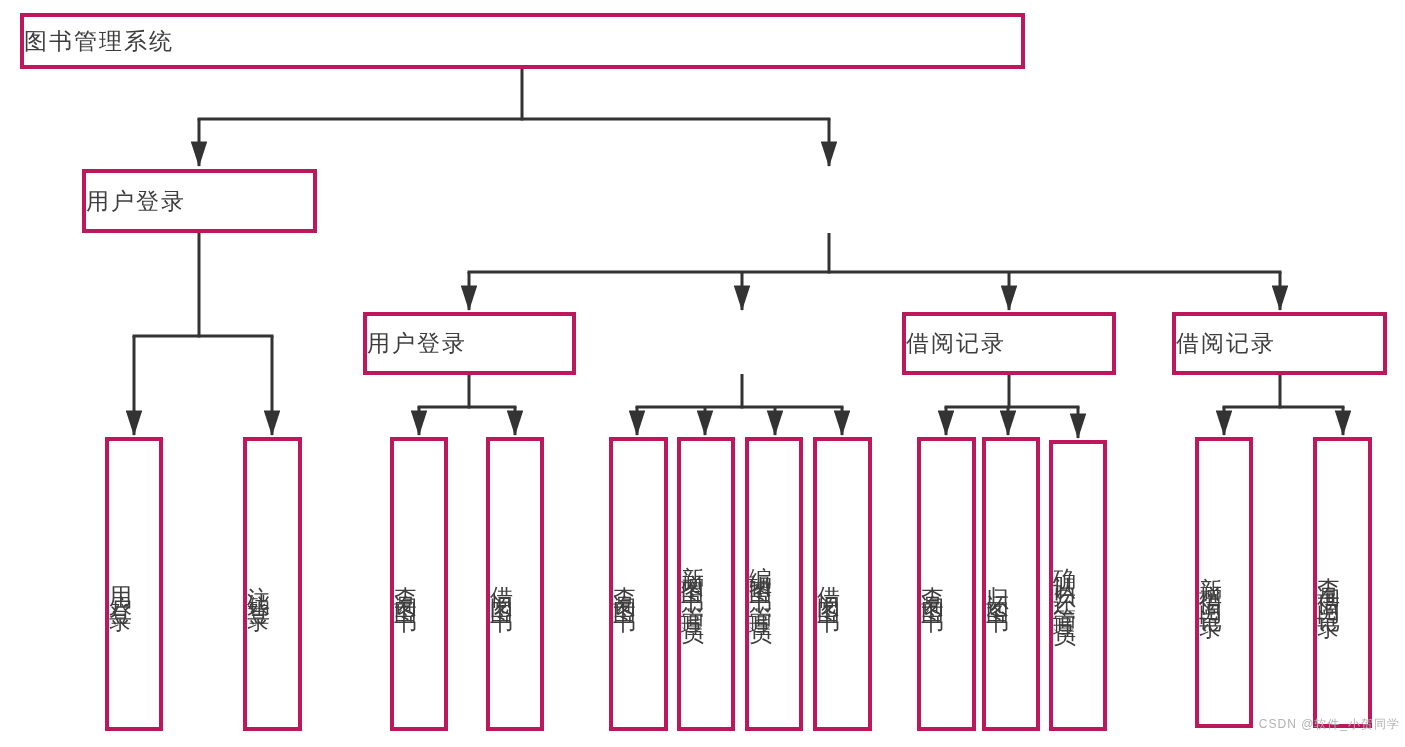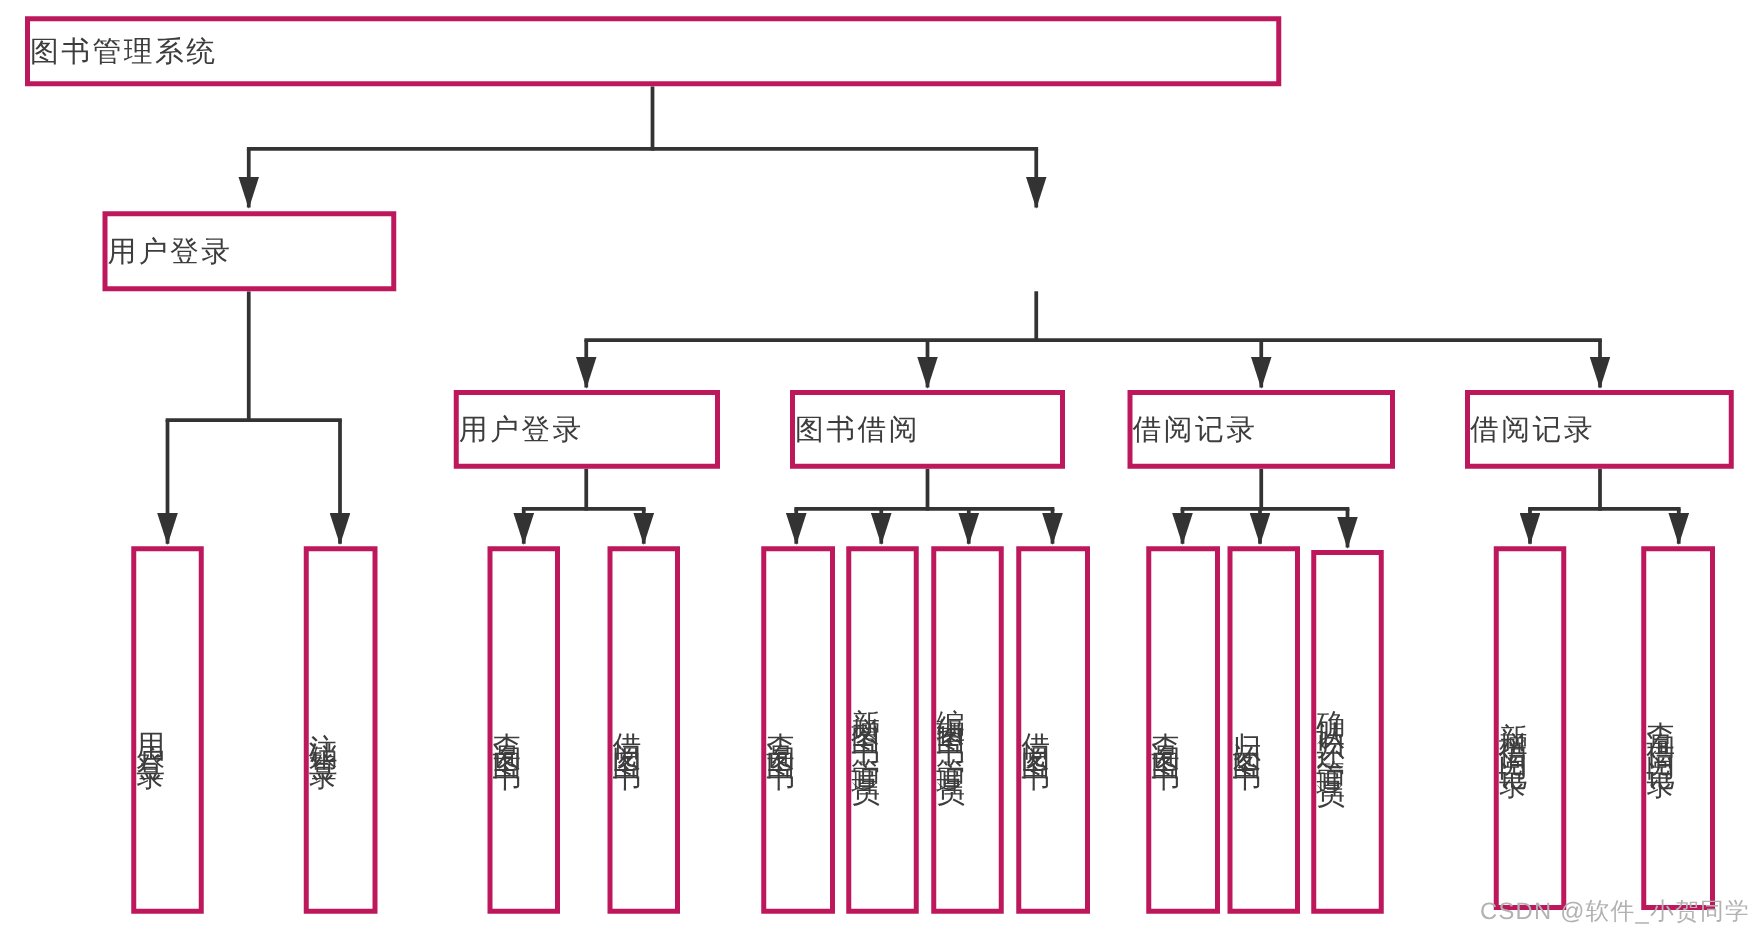--- a/index.html
+++ b/index.html
@@ -17,21 +17,21 @@
   .hbox span{
     font-size:23px;letter-spacing:2px;white-space:nowrap;color:#3d3d3d;
   }
   .vbox span{
     writing-mode:vertical-rl;text-orientation:upright;
     font-size:23px;letter-spacing:8px;line-height:1;
     white-space:nowrap;color:#3d3d3d;
   }
   .watermark{
     position:absolute;right:5px;top:716px;z-index:5;
-    font-size:19px;letter-spacing:1px;color:#b2b2b2;white-space:nowrap;
+    font-size:12px;letter-spacing:1px;color:#b2b2b2;white-space:nowrap;
   }
 </style>
 </head>
 <body>
 
 <div class="stage">
 
   <svg class="edges" viewBox="0 0 1405 747">
     <defs>
       <marker id="ah" viewBox="0 0 8.5 5.5" refX="8.2" refY="2.75" markerWidth="8.5" markerHeight="5.5" orient="auto" markerUnits="strokeWidth">
@@ -84,23 +84,20 @@
     <span>图书管理系统</span>
   </div>
 
   <div class="box hbox" style="left:82px;top:169px;width:235px;height:64px">
     <span>用户登录</span>
   </div>
 
   <div class="box hbox" style="left:363px;top:312px;width:213px;height:63px">
     <span>用户登录</span>
   </div>
-  <div class="box hbox" style="left:632px;top:312px;width:220px;height:63px">
-    <span>图书借阅</span>
-  </div>
   <div class="box hbox" style="left:902px;top:312px;width:214px;height:63px">
     <span>借阅记录</span>
   </div>
   <div class="box hbox" style="left:1172px;top:312px;width:215px;height:63px">
     <span>借阅记录</span>
   </div>
 
   <div class="box vbox" style="left:105px;top:437px;width:58px;height:294px">
     <span>用户登录</span>
   </div>

